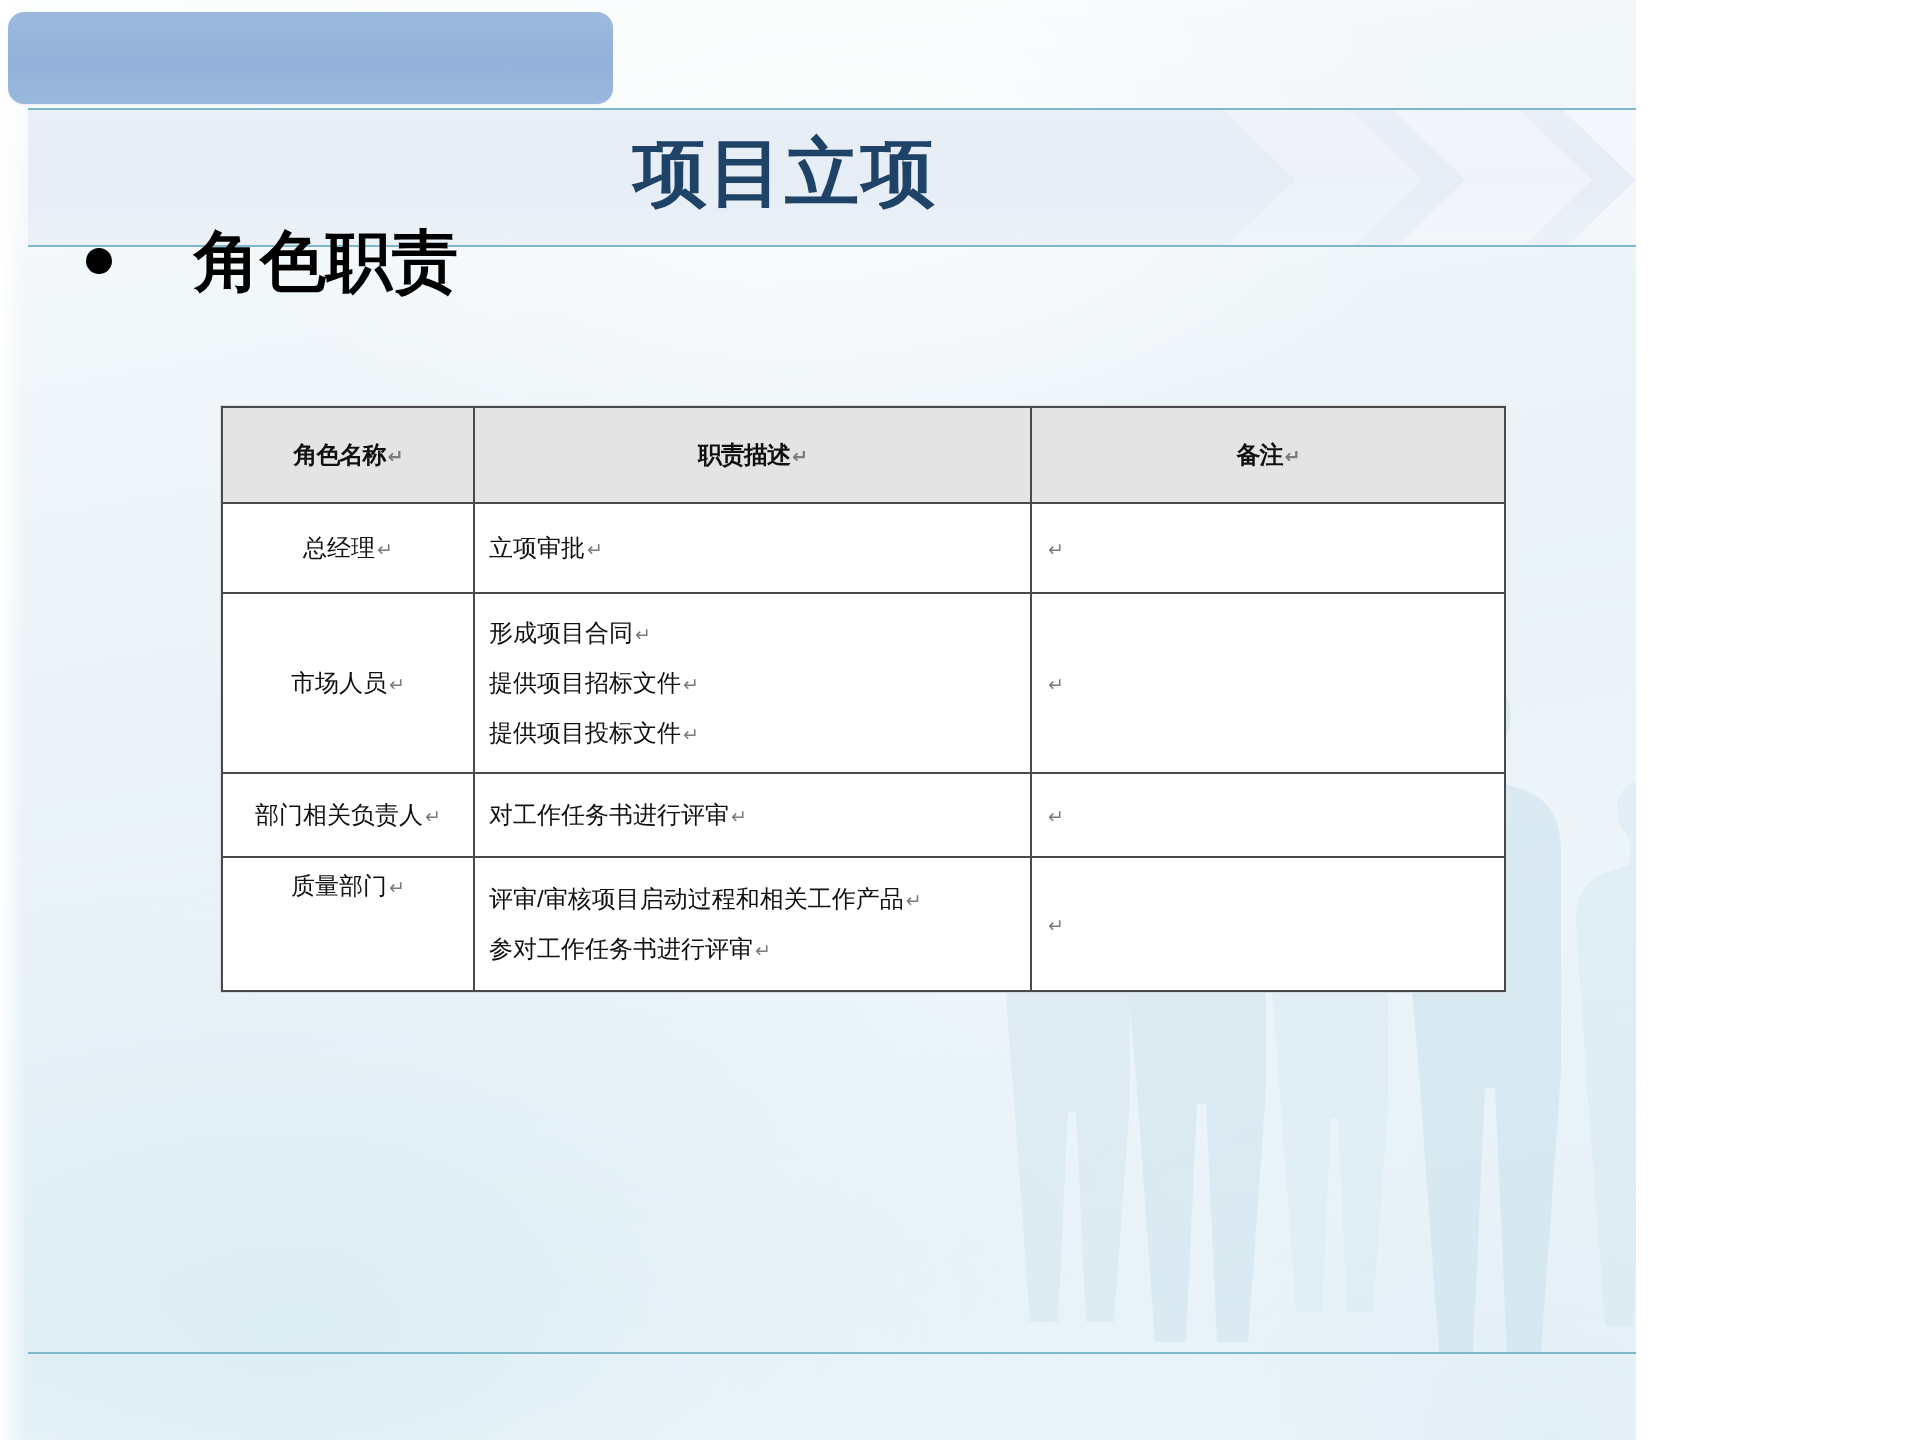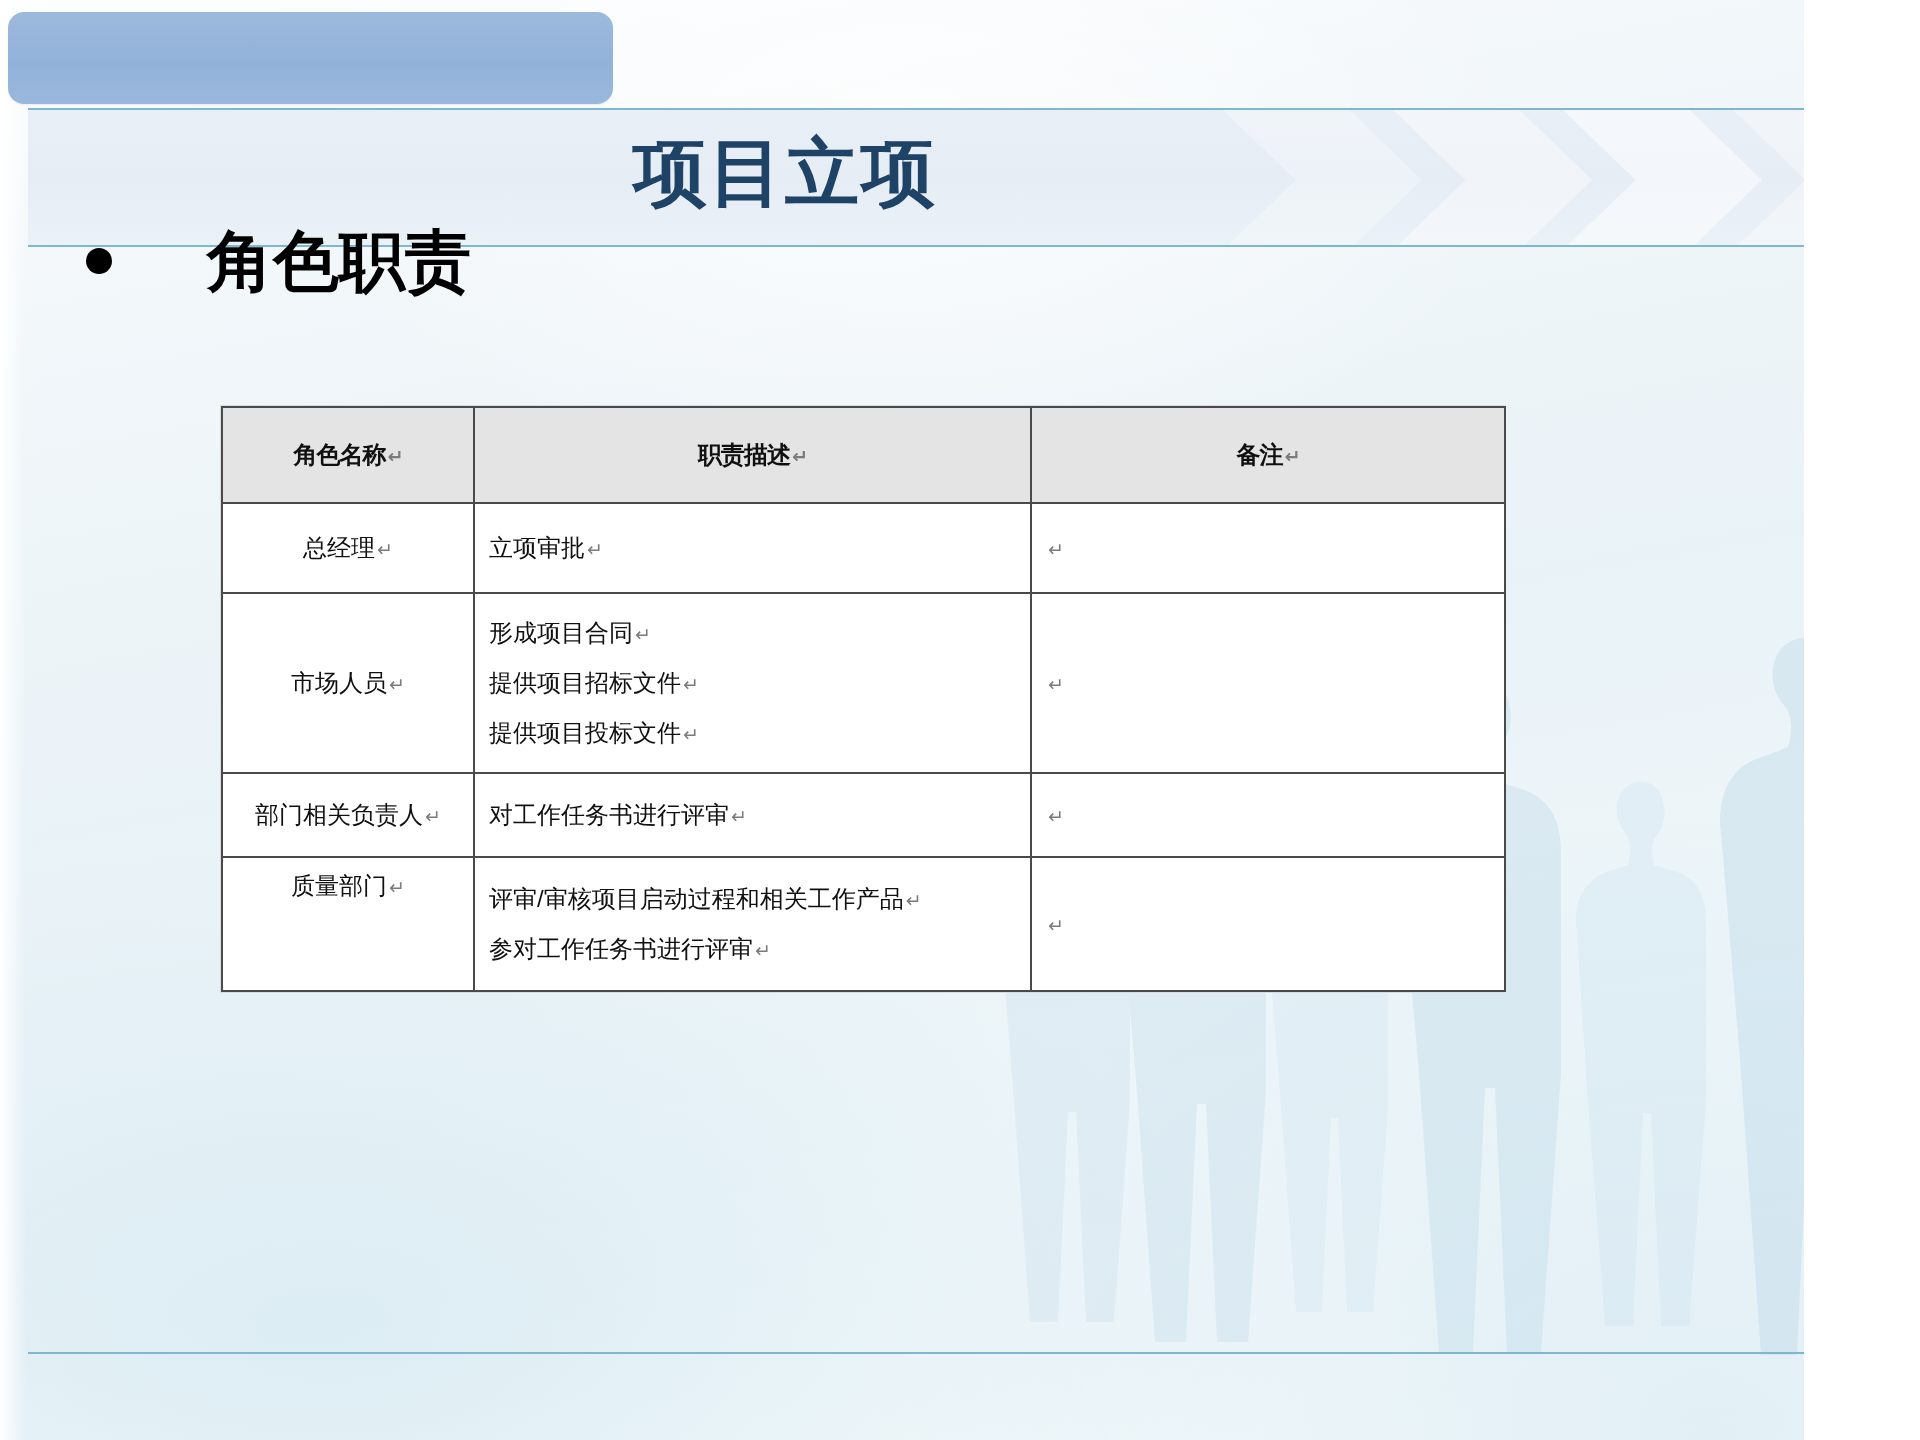--- a/index.html
+++ b/index.html
@@ -7,21 +7,21 @@
     padding: 0;
     background: #ffffff;
   }
   body {
     font-family: "Liberation Sans", "DejaVu Sans", sans-serif;
   }
 
   
   .slide {
     position: relative;
-    width: 1804px;
+    width: 1636px;
     height: 1440px;
     overflow: hidden;
     background: linear-gradient(170deg, #fdfefe 0%, #f2f7fa 18%, #e9f2f7 48%, #eef6f9 72%, #f7fbfc 100%);
   }
 
   
   .bg-wash {
     position: absolute;
     inset: 0;
     background:
@@ -93,21 +93,21 @@
     z-index: 5;
   }
 
   
   .bullet-row {
     position: absolute;
     left: 86px;
     top: 228px;
     display: flex;
     align-items: center;
-    gap: 17px;
+    gap: 4px;
   }
   .bullet-dot {
     width: 26px;
     height: 26px;
     border-radius: 50%;
     background: #000000;
     flex: 0 0 auto;
     margin-right: 78px;
   }
   .bullet-text {

